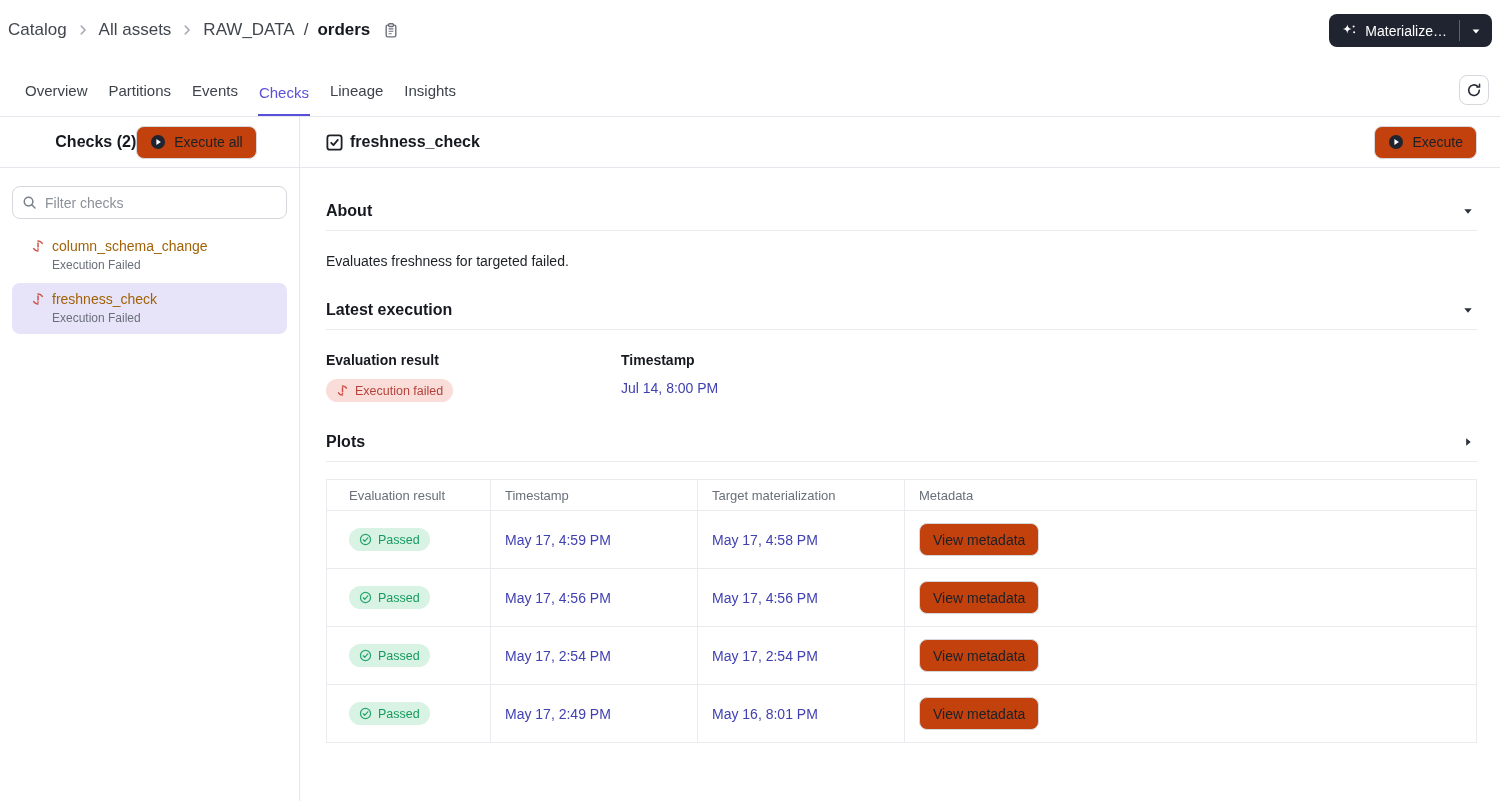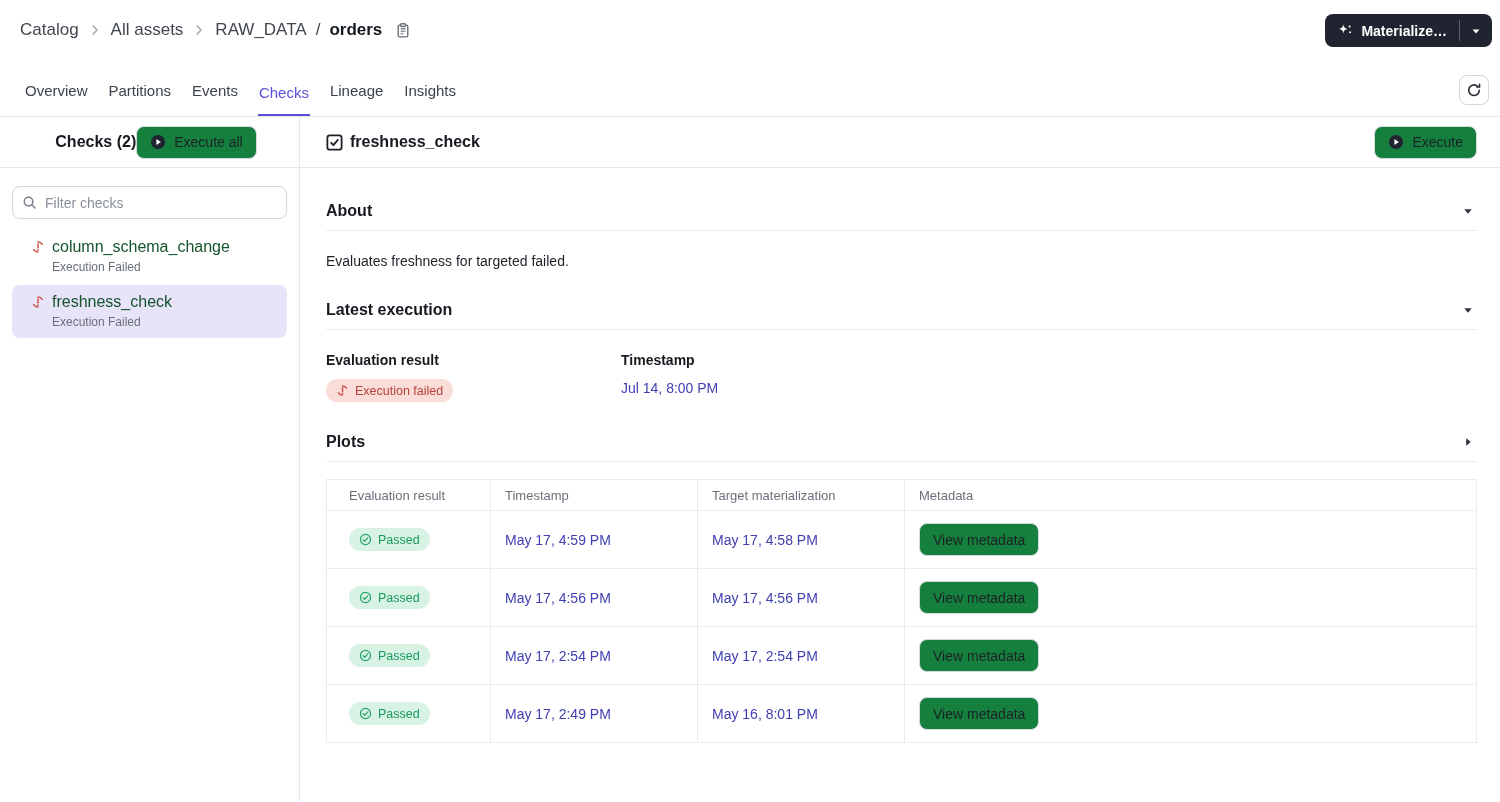--- a/index.html
+++ b/index.html
@@ -6,63 +6,63 @@
   html,body { width:1500px; height:802px; overflow:hidden; background:#fff;
     font-family:"Liberation Sans","DejaVu Sans",sans-serif; color:#1c2127; }
   :root{
     --c-accent:#5a4fdb; --c-link:#4040b2; --c-border:#e4e7eb; --c-border-light:#e9ebee;
     --c-dark-btn:#1f2430; --c-success-bg:#d8f2e3; --c-success-text:#189a60; --c-success-icon:#27a46f;
     --c-danger-bg:#fadcd9; --c-danger-text:#b5423a; --c-danger-icon:#cf5046;
     --c-selected-bg:#e7e3f8; --c-muted:#6a707a; --c-heading:#16191f;
   }
   svg{display:block;}
   
-  .topbar{ position:relative; height:60px; padding:0 20px; display:flex; align-items:center; }
+  .topbar{ position:relative; height:60px; padding:0 8px; display:flex; align-items:center; }
   .breadcrumb{ display:flex; align-items:center; gap:9px; font-size:17px; }
   .crumb{ color:#41464e; font-weight:500; cursor:pointer; }
   .crumb-key{ color:#41464e; font-weight:500; cursor:pointer; }
   .crumb-sep-slash{ color:#41464e; font-weight:500; }
   .crumb-current{ color:#14181f; font-weight:700; }
   .copy-btn{ border:none; background:none; cursor:pointer; margin-left:2px; padding:2px; }
   .split-btn{ position:absolute; right:8px; top:14px; height:33px; display:flex; align-items:stretch;
     background:var(--c-dark-btn); border-radius:8px; overflow:hidden; }
   .split-main{ display:flex; align-items:center; gap:8px; border:none; background:transparent;
-    color:#fff; font-size:14px; font-weight:700; padding:0 12px 0 12px; cursor:pointer;
+    color:#fff; font-size:14px; font-weight:400; padding:0 12px 0 12px; cursor:pointer;
     font-family:inherit; }
   .split-divider{ width:1px; background:rgba(255,255,255,.28); margin:6px 0; }
   .split-caret{ border:none; background:transparent; padding:0 11px; cursor:pointer; display:flex; align-items:center; }
   
   .tabs{ position:relative; height:57px; padding:0 24px; border-bottom:1px solid var(--c-border);
     display:flex; align-items:flex-end; gap:19px; }
   .tab{ font-size:15px; font-weight:500; color:#3d434c; padding:0 1px 15px; cursor:pointer; border-bottom:2px solid transparent; }
   .tab.active{ color:var(--c-accent); border-bottom-color:var(--c-accent); padding-bottom:13px; }
   .refresh-btn{ position:absolute; right:11px; bottom:11px; width:30px; height:30px; border:1px solid #d4d8dd;
     border-radius:8px; background:#fff; cursor:pointer; display:flex; align-items:center; justify-content:center; }
   
   .content{ display:flex; height:684px; }
   .sidebar{ width:300px; flex:0 0 300px; border-right:1px solid var(--c-border); }
   .main{ flex:1; min-width:0; }
   
   .sidebar-header{ height:51px; border-bottom:1px solid var(--c-border); display:flex; align-items:center;
     justify-content:center; padding:0 11px 0 24px; }
   .sidebar-title{ font-size:16px; font-weight:700; color:var(--c-heading); }
-  .btn{ display:inline-flex; align-items:center; gap:8px; height:33px; padding:0 13px; background:#15803d;
+  .btn{ display:inline-flex; align-items:center; gap:8px; height:33px; padding:0 13px; background:#c2410c;
     border:1px solid #d4d8dd; border-radius:8px; font-size:14px; font-weight:500; color:#1c2127;
     cursor:pointer; font-family:inherit; }
   .sidebar-body{ padding:18px 12px 0; }
   .filter-box{ position:relative; }
   .filter-box input{ width:100%; height:33px; border:1px solid #d4d8dd; border-radius:8px;
     padding:0 10px 0 32px; font-size:14px; font-family:inherit; color:#000000; outline:none; }
   .filter-box input::placeholder{ color:#8b919a; }
   .filter-icon{ position:absolute; left:10px; top:9px; }
   .check-list{ margin-top:11px; display:flex; flex-direction:column; gap:2px; }
   .check-item{ border-radius:8px; padding:8px 12px 9px 19px; cursor:pointer; }
   .check-item.selected{ background:var(--c-selected-bg); }
   .check-item .row1{ display:flex; align-items:center; gap:7px; }
-  .check-name{ font-size:16px; color:#14532d; }
+  .check-name{ font-size:14px; color:#a16207; }
   .check-status{ margin-left:21px; margin-top:4px; font-size:12px; color:var(--c-muted); }
   
   .main-header{ height:51px; border-bottom:1px solid var(--c-border); display:flex; align-items:center;
     padding:0 23px 0 26px; }
   .main-title-wrap{ display:flex; align-items:center; gap:7px; }
   .main-title{ font-size:16px; font-weight:700; color:var(--c-heading); }
   .main-header .btn{ margin-left:auto; }
   .main-body{ padding:0 23px 0 26px; }
   .section-header{ display:flex; align-items:center; justify-content:space-between;
     border-bottom:1px solid var(--c-border-light); cursor:pointer; }

